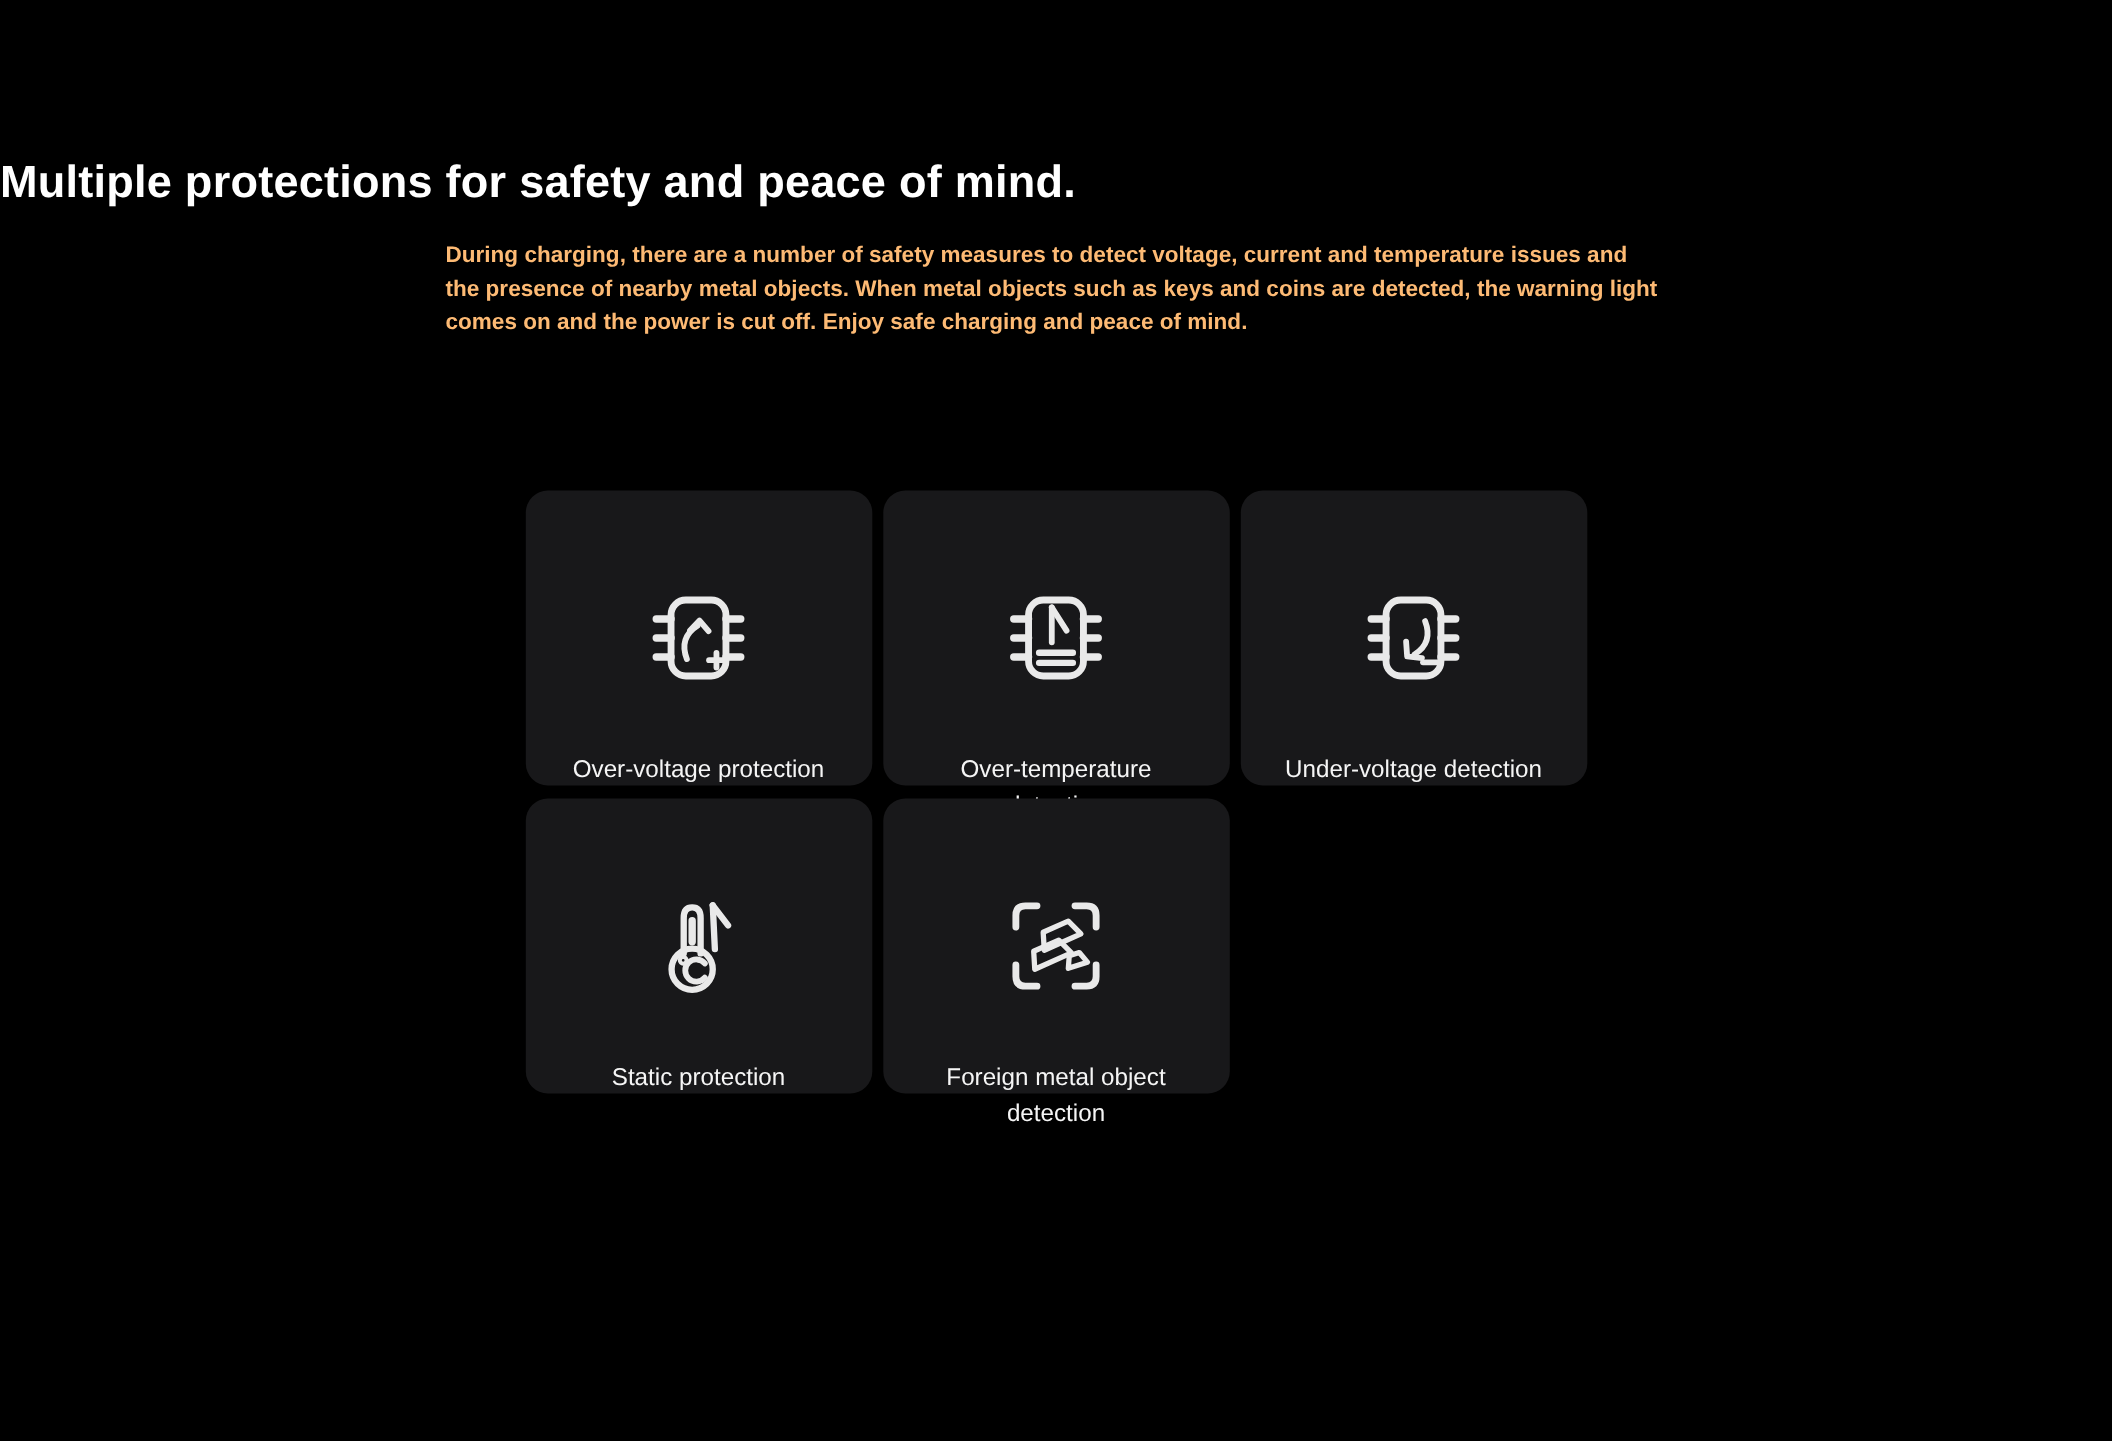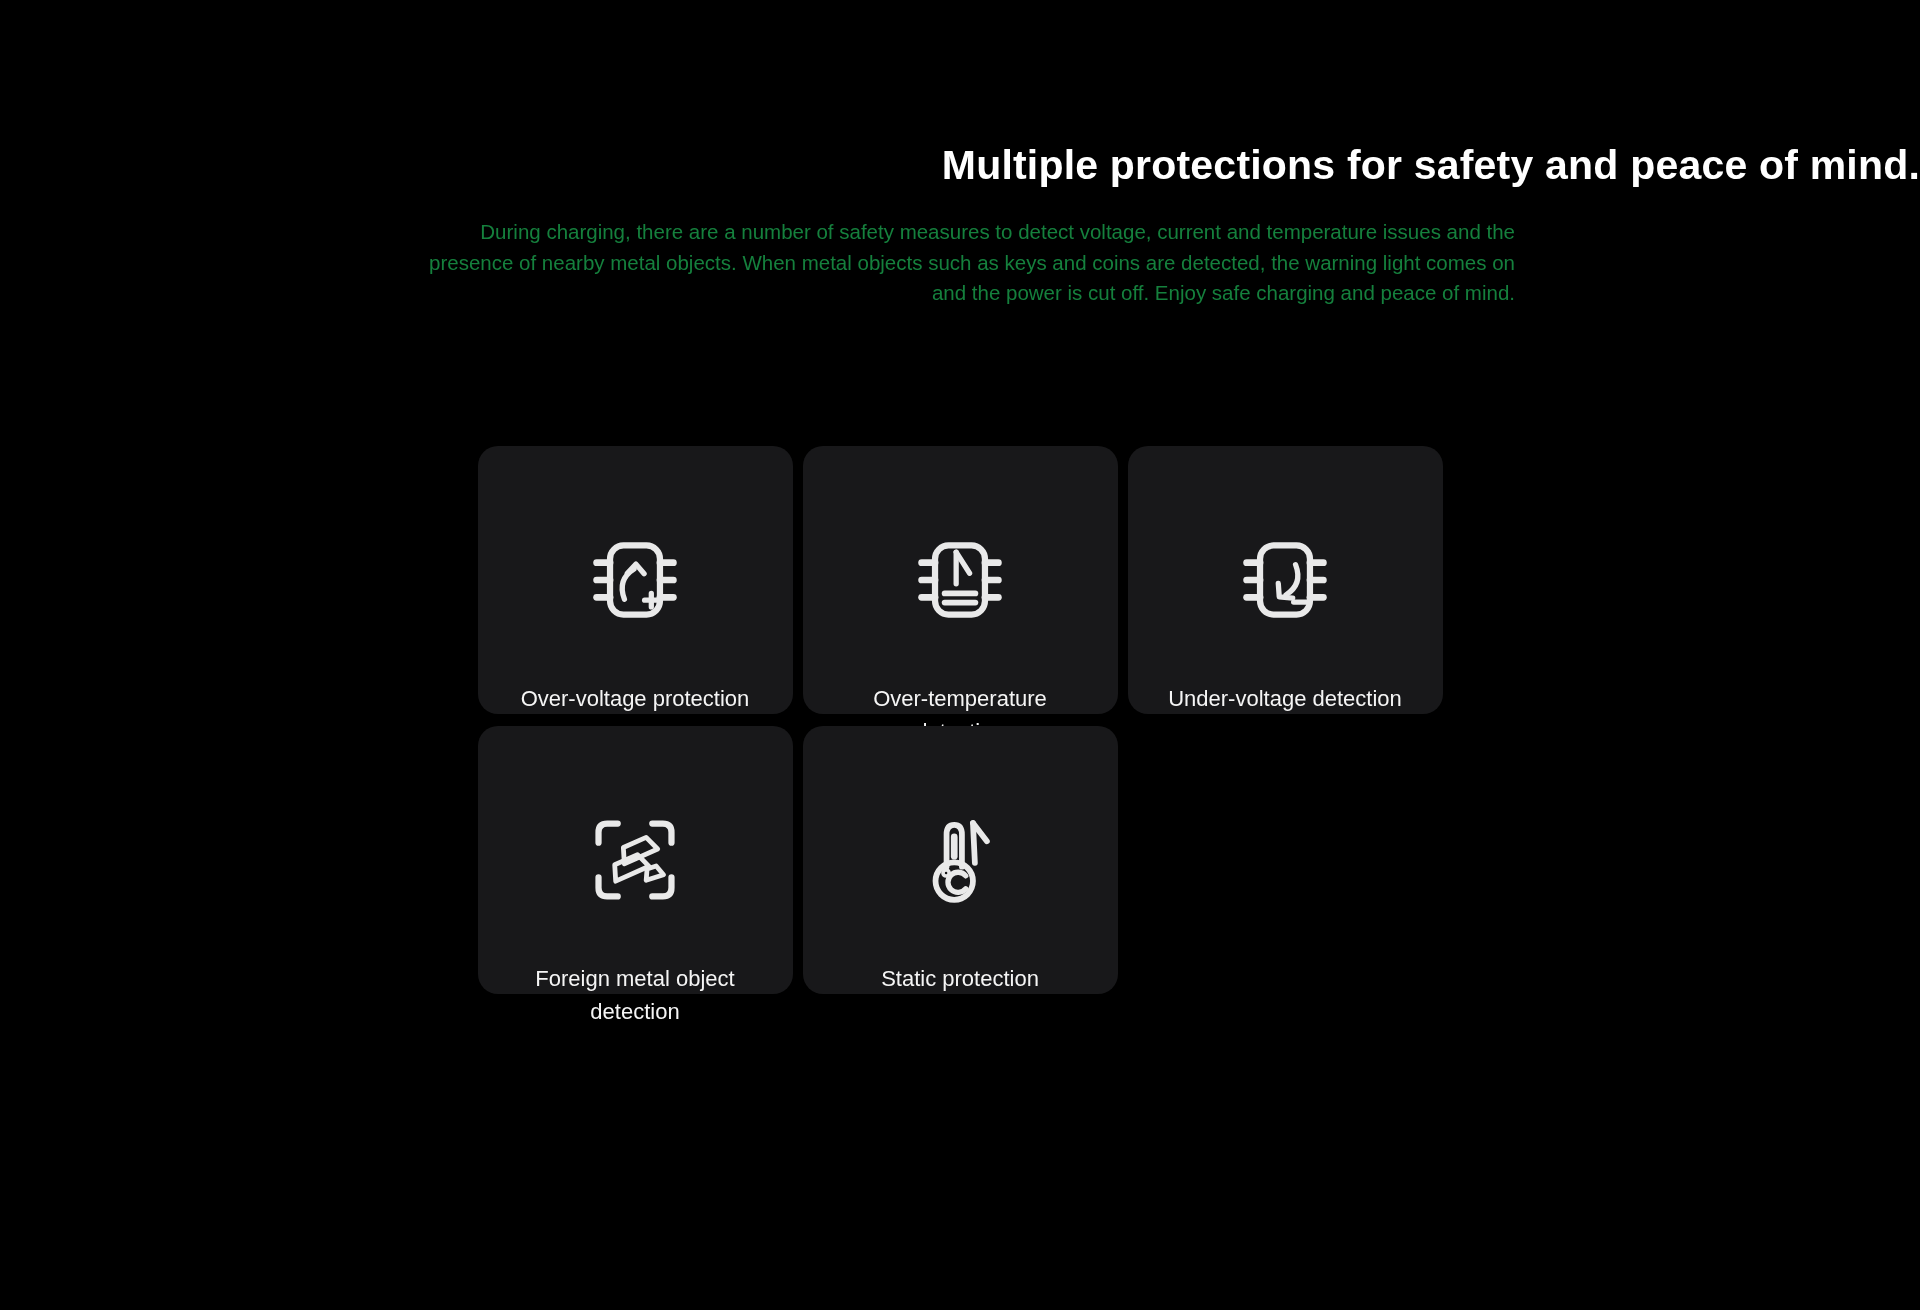--- a/index.html
+++ b/index.html
@@ -10,37 +10,37 @@
   }
   .page {
     position: relative;
     width: 1920px;
     height: 1310px;
     background: #000000;
     overflow: hidden;
   }
   .hero {
     padding-top: 140px;
-    text-align: right;
+    text-align: left;
   }
   .hero h1 {
     margin: 0;
     color: #ffffff;
     font-size: 41px;
     line-height: 50px;
     font-weight: 700;
     letter-spacing: 0.2px;
   }
   .hero p {
     width: 1110px;
     margin: 27px auto 0;
-    color: #15803d;
+    color: #fdba74;
     font-size: 20.5px;
     line-height: 30.5px;
-    font-weight: 400;
+    font-weight: 700;
   }
   .grid {
     margin-top: 137px;
     display: grid;
     grid-template-columns: repeat(3, 315px);
     column-gap: 10px;
     row-gap: 12px;
     justify-content: center;
   }
   .card {
@@ -152,47 +152,47 @@
             <path d="M59,73 H73"></path>
           </g>
         </svg>
       </span>
       <div class="label">Under-voltage detection</div>
     </div>
 
     <div class="card">
       <span class="icon">
         <svg viewBox="0 0 100 100" fill="none" stroke="#e9e9e9" stroke-linecap="round" stroke-linejoin="round">
+          <path stroke-width="6" d="M36,57 V23.5 Q36,13.5 44,13.5 Q52,13.5 52,23.5 V57"></path>
+          <circle cx="44" cy="72" r="19.5" stroke-width="6"></circle>
+          <path stroke-width="7" d="M44,26 V46"></path>
+          <circle cx="35.5" cy="63.5" r="3.2" stroke-width="3.8"></circle>
+          <path stroke-width="5.5" d="M56,66.5 A10.5,10.5 0 1 0 56,80"></path>
+          <g stroke-width="6">
+            <path d="M63.5,11.5 L65.5,53"></path>
+            <path d="M63.5,11.5 L78,30.5"></path>
+          </g>
+        </svg>
+      </span>
+      <div class="label">Static protection</div>
+    </div>
+
+    <div class="card">
+      <span class="icon">
+        <svg viewBox="0 0 100 100" fill="none" stroke="#e9e9e9" stroke-linecap="round" stroke-linejoin="round">
           <g stroke-width="6.5">
             <path d="M12,32 V21 Q12,12 21,12 H32"></path>
             <path d="M68,12 H79 Q88,12 88,21 V32"></path>
             <path d="M88,68 V79 Q88,88 79,88 H68"></path>
             <path d="M32,88 H21 Q12,88 12,79 V68"></path>
           </g>
           <g stroke-width="5">
             <path transform="translate(53,39) rotate(-24)" d="M-19,8 L-13,-8 L13,-8 L19,8 Z"></path>
             <path transform="translate(44,57) rotate(-24)" d="M-19,8 L-13,-8 L13,-8 L19,8 Z"></path>
             <path transform="translate(69,63) rotate(-18)" d="M-9.5,5.5 L-5,-5.5 L5,-5.5 L9.5,5.5 Z"></path>
           </g>
         </svg>
       </span>
       <div class="label">Foreign metal object detection</div>
     </div>
 
-    <div class="card">
-      <span class="icon">
-        <svg viewBox="0 0 100 100" fill="none" stroke="#e9e9e9" stroke-linecap="round" stroke-linejoin="round">
-          <path stroke-width="6" d="M36,57 V23.5 Q36,13.5 44,13.5 Q52,13.5 52,23.5 V57"></path>
-          <circle cx="44" cy="72" r="19.5" stroke-width="6"></circle>
-          <path stroke-width="7" d="M44,26 V46"></path>
-          <circle cx="35.5" cy="63.5" r="3.2" stroke-width="3.8"></circle>
-          <path stroke-width="5.5" d="M56,66.5 A10.5,10.5 0 1 0 56,80"></path>
-          <g stroke-width="6">
-            <path d="M63.5,11.5 L65.5,53"></path>
-            <path d="M63.5,11.5 L78,30.5"></path>
-          </g>
-        </svg>
-      </span>
-      <div class="label">Static protection</div>
-    </div>
-
   </div>
 </div>
 
 </body></html>

